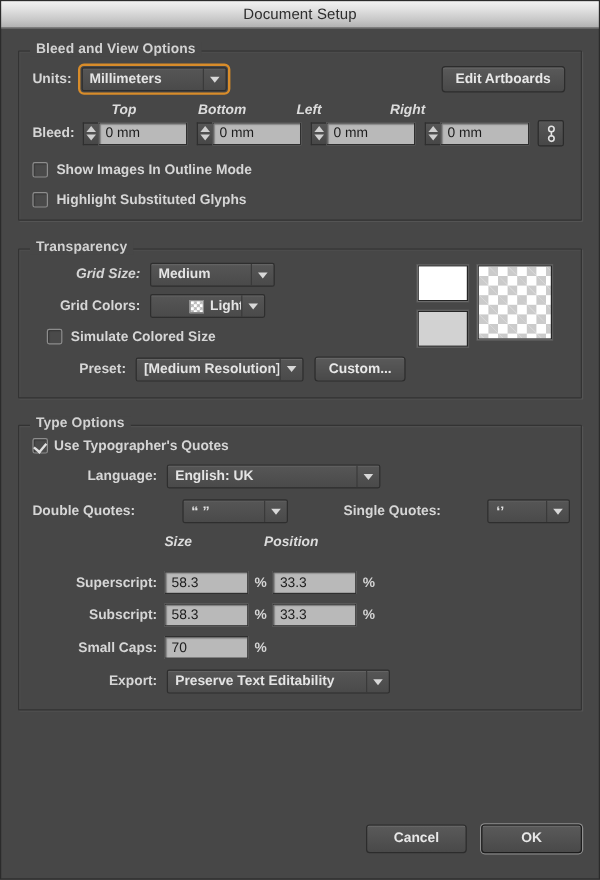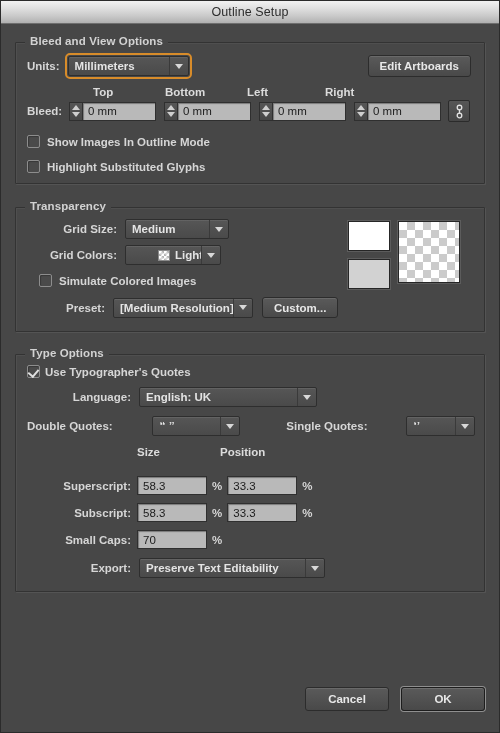--- a/index.html
+++ b/index.html
@@ -175,39 +175,39 @@
     background-color: #fff;
     background-image:
       linear-gradient(45deg, #b5b5b5 25%, transparent 25%, transparent 75%, #b5b5b5 75%),
       linear-gradient(45deg, #b5b5b5 25%, transparent 25%, transparent 75%, #b5b5b5 75%);
     background-size: 5px 5px;
     background-position: 0 0, 2.5px 2.5px;
     margin-right: 5px;
   }
 
   
-  .colhead { font-size: 11.5px; color: #dcdcdc; font-weight: bold; }
+  .colhead { font-size: 11.5px; color: #dcdcdc; font-weight: bold; font-style: italic; }
 
   .pct { font-size: 11.5px; color: #d6d6d6; font-weight: bold; }
 
   
   .footer {
     flex: 0 0 auto; height: 56px;
     display: flex; align-items: center; justify-content: flex-end;
     gap: 12px; padding: 0 14px 10px 0;
   }
   .footer .btn { min-width: 84px; height: 24px; }
 </style>
 </head>
 <body>
 
 <div class="dialog">
 
   <div class="titlebar">
-    <span class="titlebar-text">Outline Setup</span>
+    <span class="titlebar-text">Document Setup</span>
   </div>
 
   <div class="dialog-body">
 
     <div class="group">
       <div class="group-frame"></div>
       <div class="group-title">Bleed and View Options</div>
       <div class="group-inner">
 
         <div class="row" style="margin-top:6px; align-items:center;">
@@ -284,39 +284,39 @@
     </div>
 
     <div class="group" style="margin-top:16px; padding-bottom:14px;">
       <div class="group-frame"></div>
       <div class="group-title">Transparency</div>
       <div class="group-inner" style="display:flex;">
 
         <div style="flex:0 0 262px;">
 
           <div class="row" style="margin-top:5px;">
-            <span class="lbl lbl-right" style="width:90px;">Grid Size:</span>
+            <span class="lbl lbl-right" style="width:90px;font-style:italic;">Grid Size:</span>
             <div class="select" style="width:104px; margin-left:8px;">
               <span class="sel-text">Medium</span>
               <span class="sel-arrow"></span>
             </div>
           </div>
 
           <div class="row" style="margin-top:6px;">
             <span class="lbl lbl-right" style="width:90px;">Grid Colors:</span>
             <div class="select" style="width:96px; margin-left:8px;padding-left:32px;">
               <span class="mini-checker"></span>
               <span class="sel-text">Light</span>
               <span class="sel-arrow"></span>
             </div>
           </div>
 
           <div class="cb-row" style="margin-top:9px; margin-left:12px;">
             <span class="cb"></span>
-            <span class="lbl">Simulate Colored Images</span>
+            <span class="lbl">Simulate Colored Size</span>
           </div>
 
           <div class="row" style="margin-top:10px;">
             <span class="lbl lbl-right" style="width:78px;">Preset:</span>
             <div class="select" style="width:140px; margin-left:8px;">
               <span class="sel-text">[Medium Resolution]</span>
               <span class="sel-arrow"></span>
             </div>
             <div class="btn" style="margin-left:9px; height:21px;">Custom...</div>
           </div>

